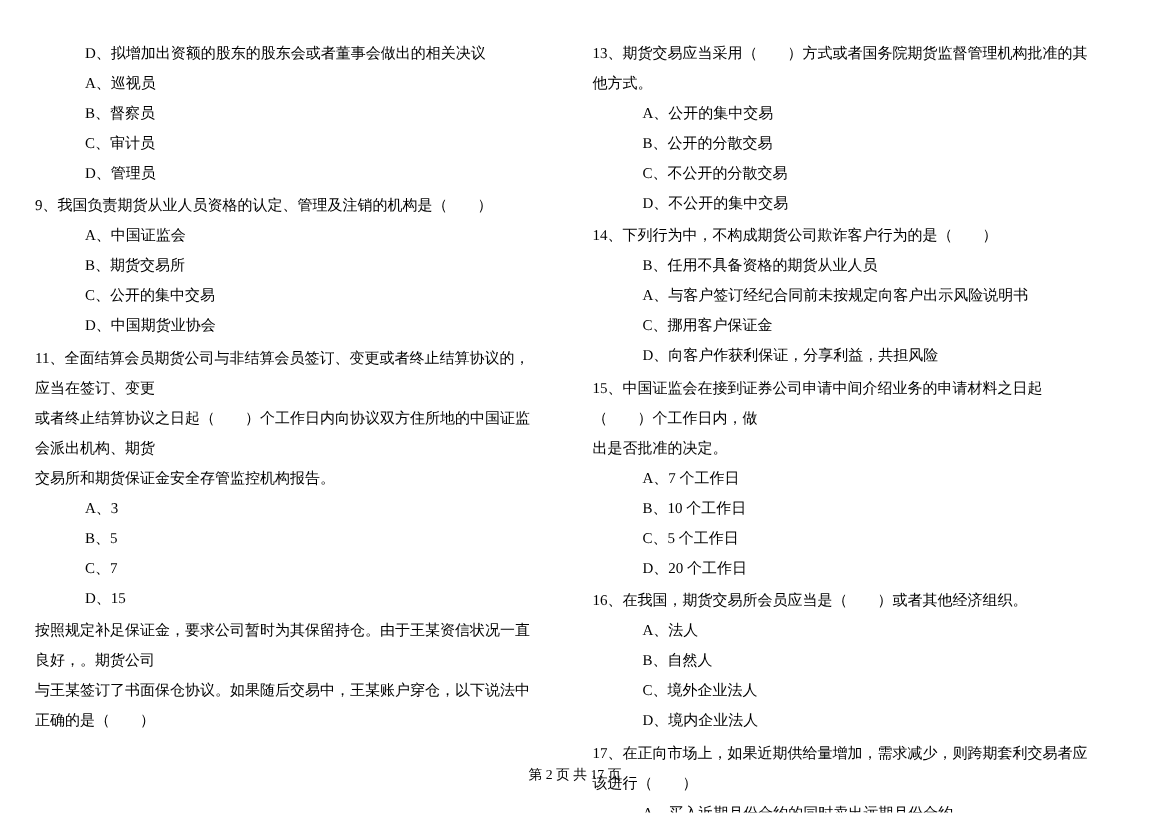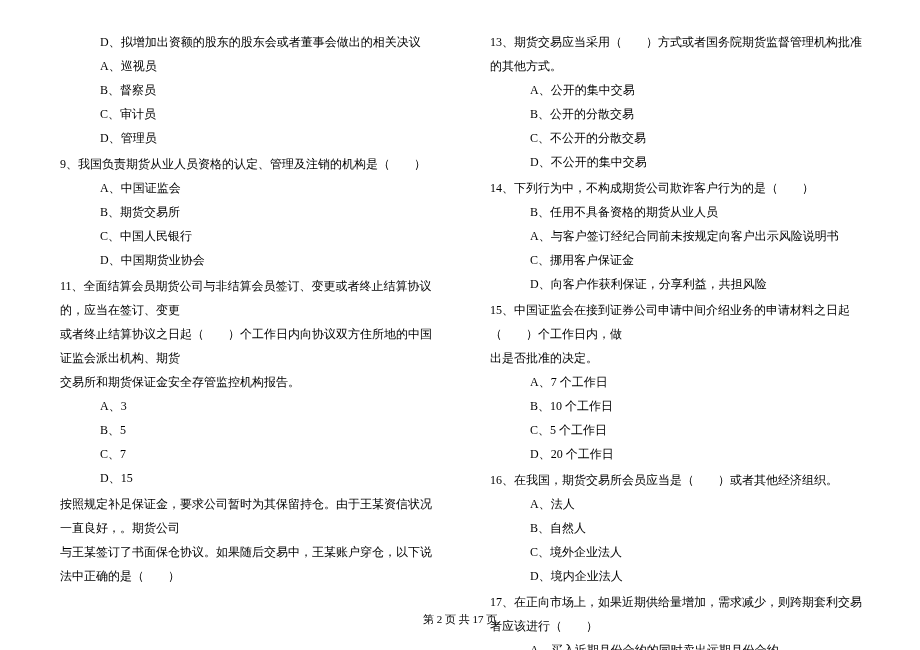--- a/index.html
+++ b/index.html
@@ -8,21 +8,21 @@
       background: #fff;
       font-family: "SimSun", "宋体", serif;
       font-size: 12px;
       color: #000;
       width: 920px;
       height: 650px;
       overflow: hidden;
     }
     .page {
       display: flex;
-      padding: 30px 50px 30px 60px;
+      padding: 30px 50px 30px 28px;
       box-sizing: border-box;
       height: 610px;
     }
     .column {
       flex: 1;
       line-height: 2.0;
     }
     .column-left {
       padding-right: 35px;
     }
@@ -59,21 +59,21 @@
       <span class="option">A、巡视员</span>
       <span class="option">B、督察员</span>
       <span class="option">C、审计员</span>
       <span class="option">D、管理员</span>
     </div>
 
     <div class="question">
       <span class="q-text">9、我国负责期货从业人员资格的认定、管理及注销的机构是（　　）</span>
       <span class="option">A、中国证监会</span>
       <span class="option">B、期货交易所</span>
-      <span class="option">C、中国人民银行</span>
+      <span class="option">C、公开的集中交易</span>
       <span class="option">D、中国期货业协会</span>
     </div>
 
     <div class="question">
       <span class="q-continue">11、全面结算会员期货公司与非结算会员签订、变更或者终止结算协议的，应当在签订、变更</span>
       <span class="q-continue">或者终止结算协议之日起（　　）个工作日内向协议双方住所地的中国证监会派出机构、期货</span>
       <span class="q-continue">交易所和期货保证金安全存管监控机构报告。</span>
       <span class="option">A、3</span>
       <span class="option">B、5</span>
       <span class="option">C、7</span>

